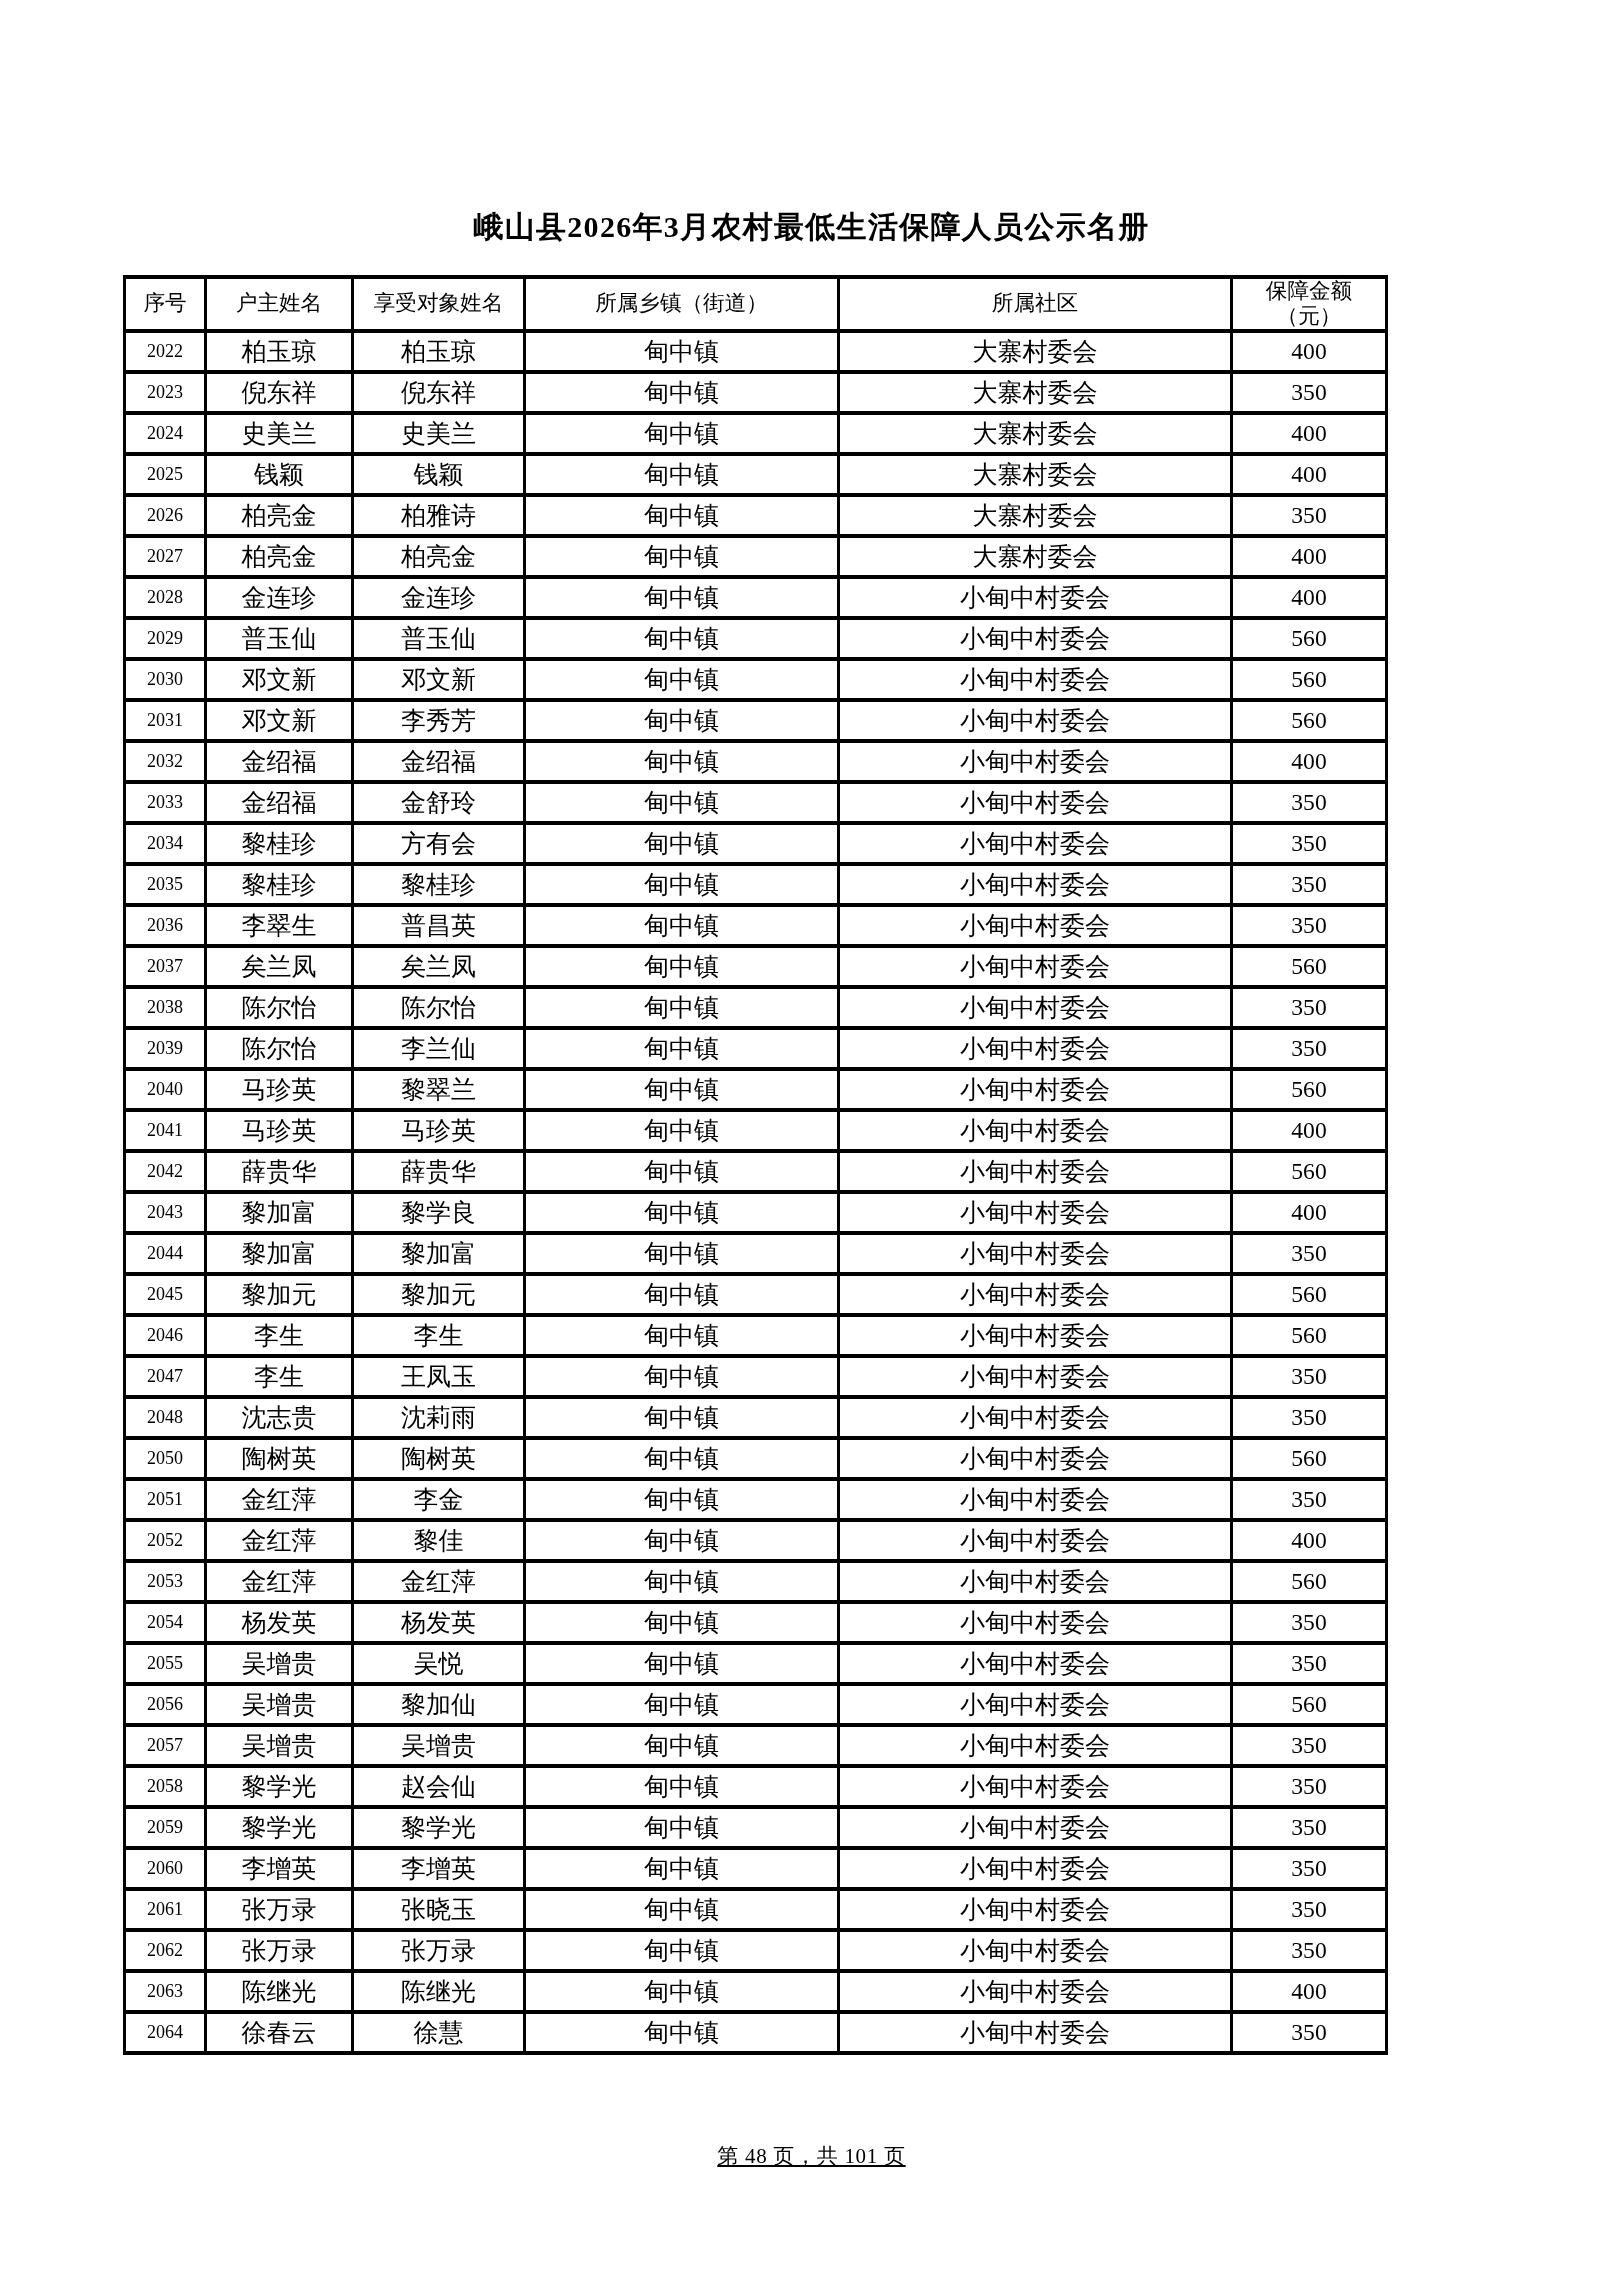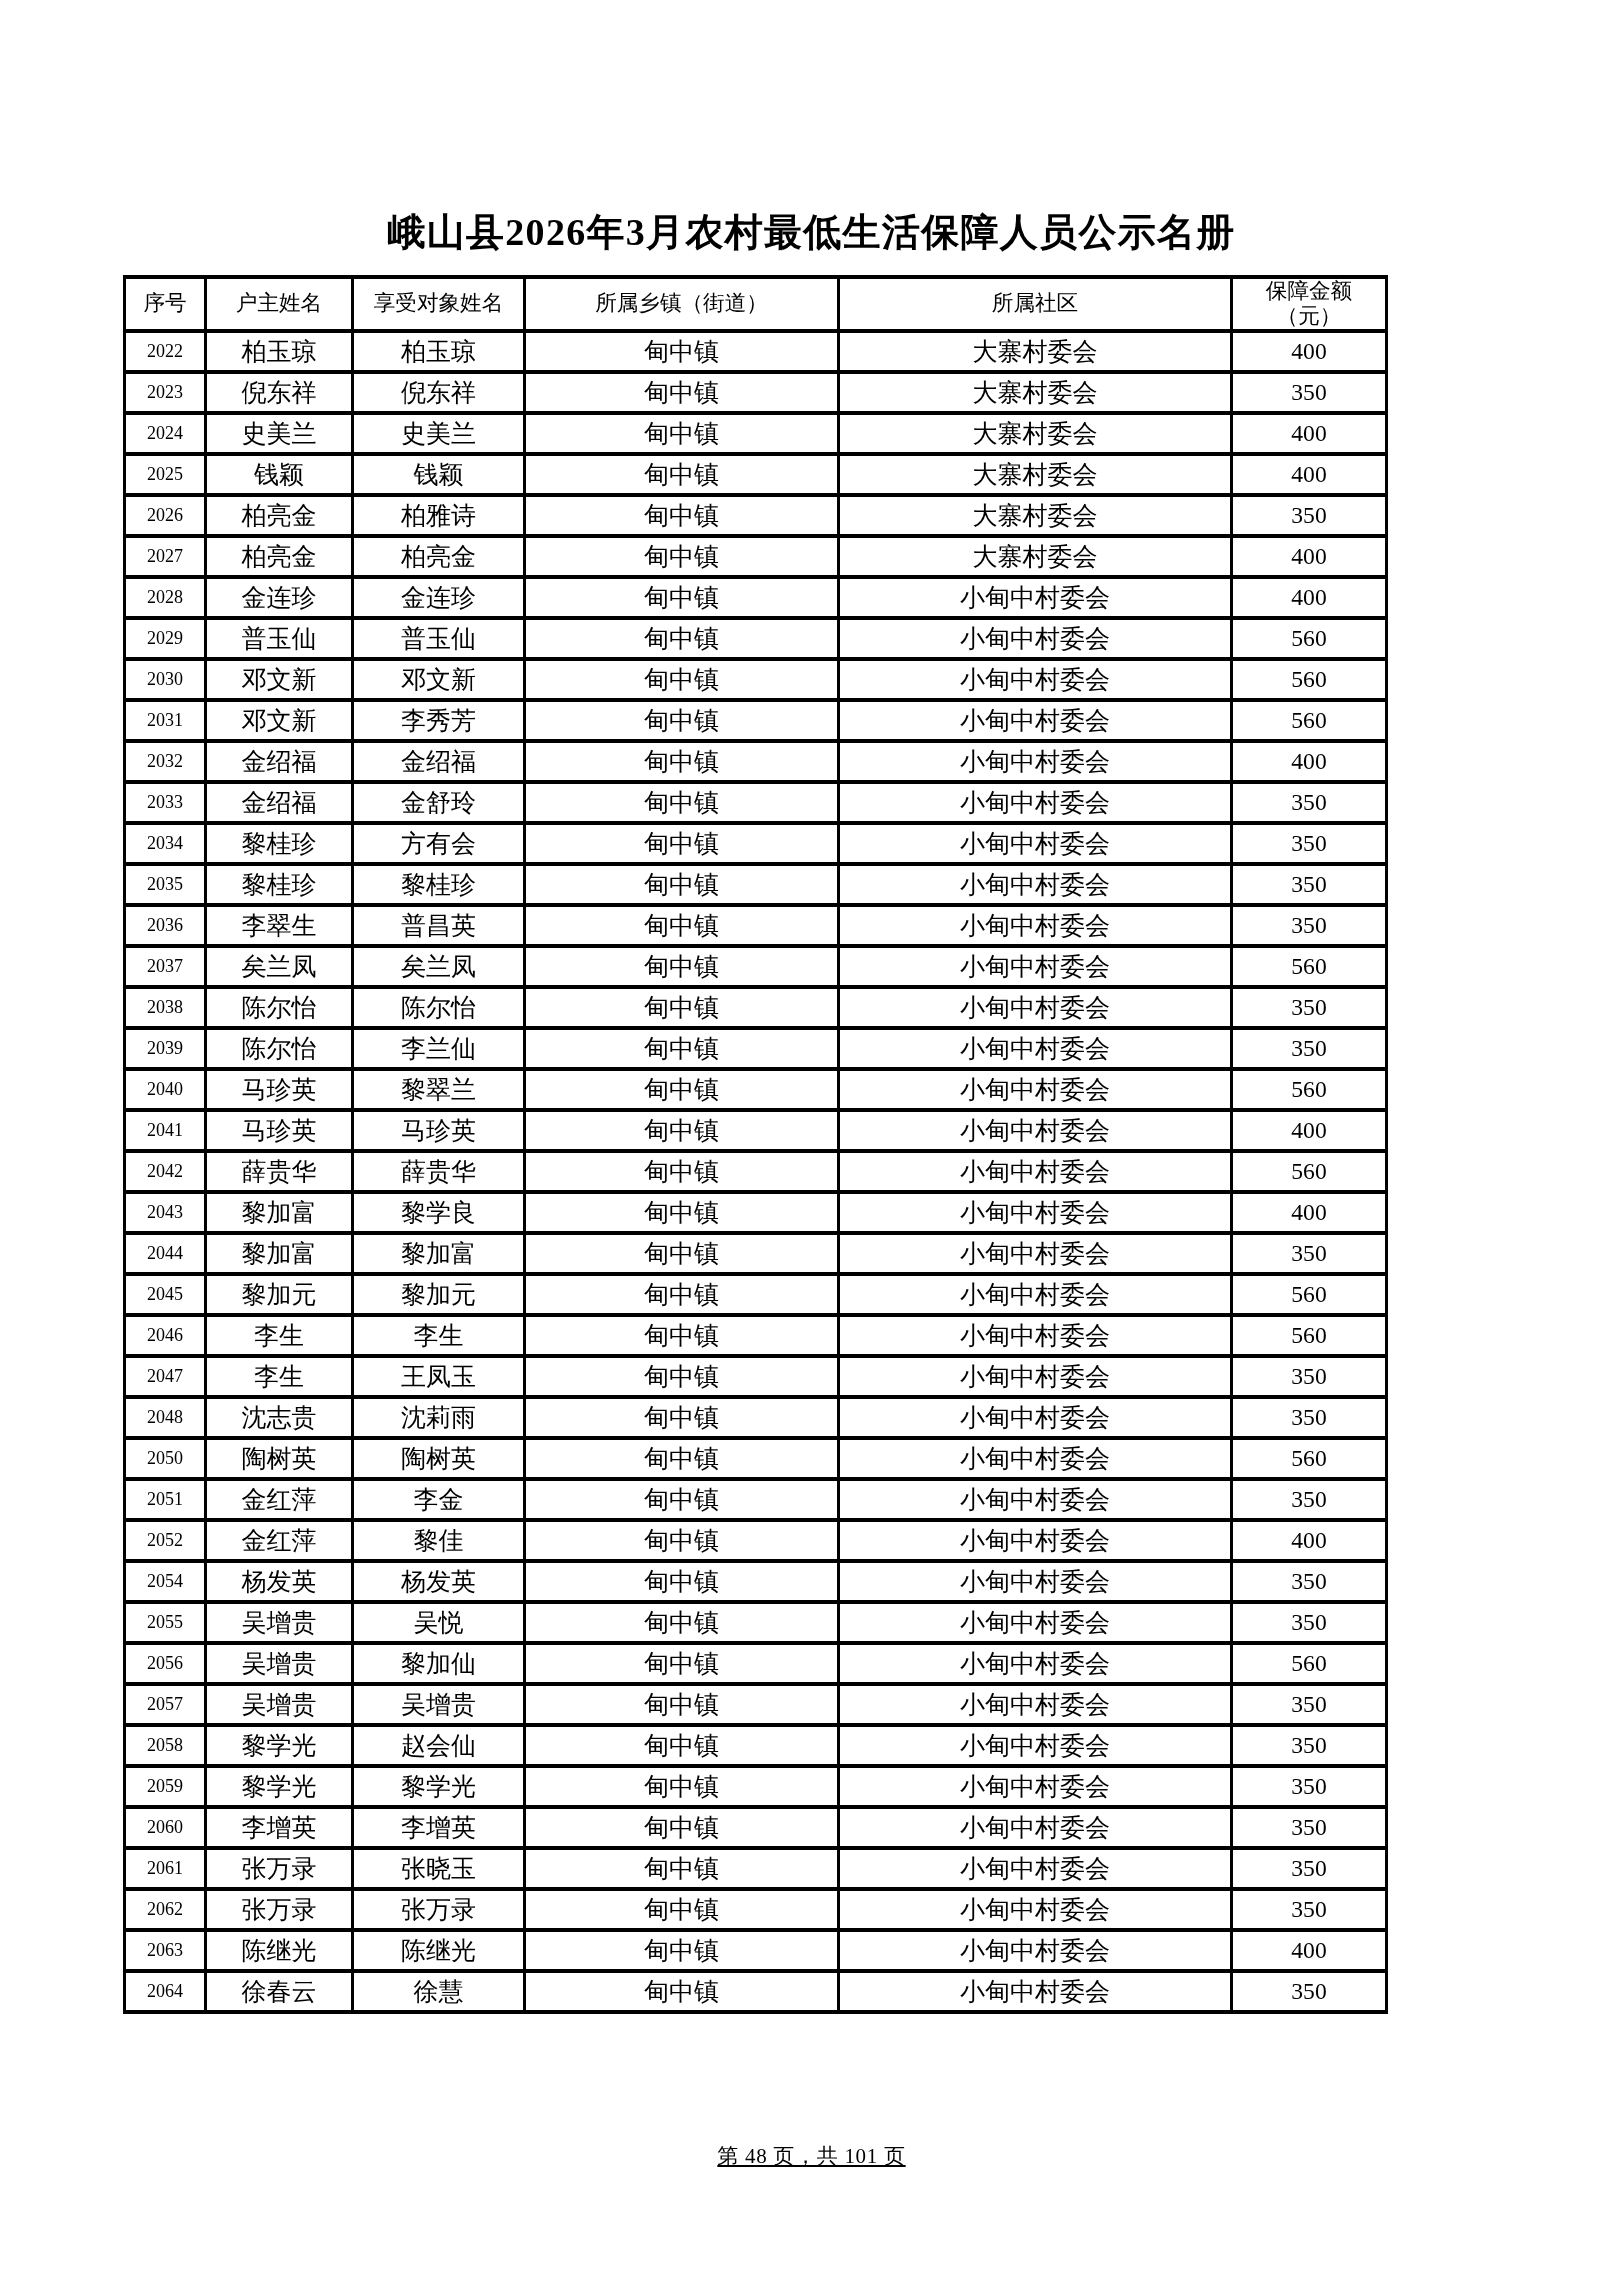--- a/index.html
+++ b/index.html
@@ -13,21 +13,21 @@
     height: 2295px;
     font-family: "Liberation Serif", "DejaVu Serif", serif;
     color: #000000;
   }
   .page-title {
     position: absolute;
     top: 207px;
     left: 0;
     width: 100%;
     text-align: center;
-    font-size: 38px;
+    font-size: 30px;
     font-weight: bold;
     letter-spacing: 1.3px;
   }
   table.roster {
     position: absolute;
     top: 275px;
     left: 123px;
     width: 1263px;
     border-collapse: collapse;
     table-layout: fixed;
@@ -335,20 +335,28 @@
       </tr>
       <tr>
         <td class="c0">2052</td>
         <td class="c1">金红萍</td>
         <td class="c2">黎佳</td>
         <td class="c3">甸中镇</td>
         <td class="c4">小甸中村委会</td>
         <td class="c5">400</td>
       </tr>
       <tr>
+        <td class="c0">2053</td>
+        <td class="c1">金红萍</td>
+        <td class="c2">金红萍</td>
+        <td class="c3">甸中镇</td>
+        <td class="c4">小甸中村委会</td>
+        <td class="c5">560</td>
+      </tr>
+      <tr>
         <td class="c0">2054</td>
         <td class="c1">杨发英</td>
         <td class="c2">杨发英</td>
         <td class="c3">甸中镇</td>
         <td class="c4">小甸中村委会</td>
         <td class="c5">350</td>
       </tr>
       <tr>
         <td class="c0">2055</td>
         <td class="c1">吴增贵</td>

